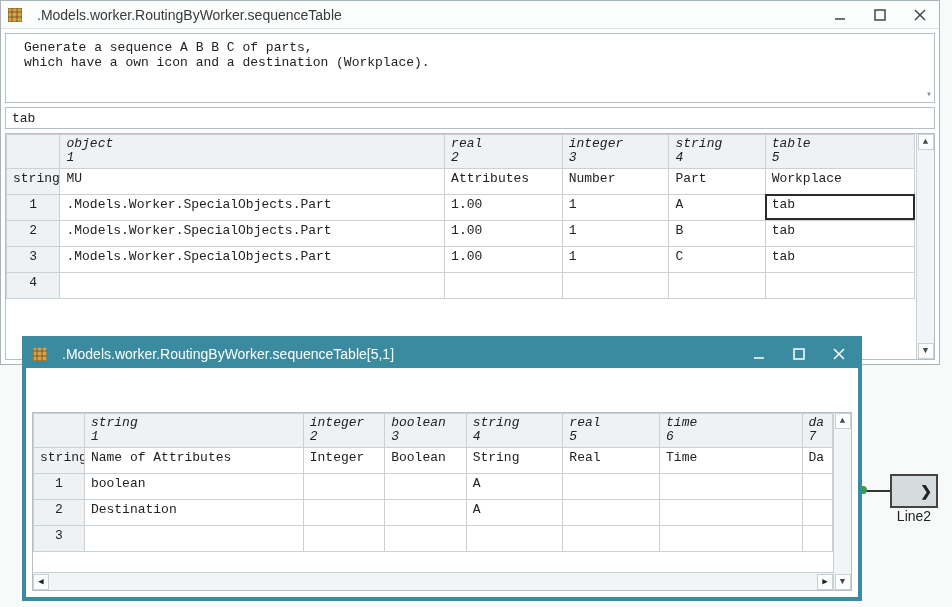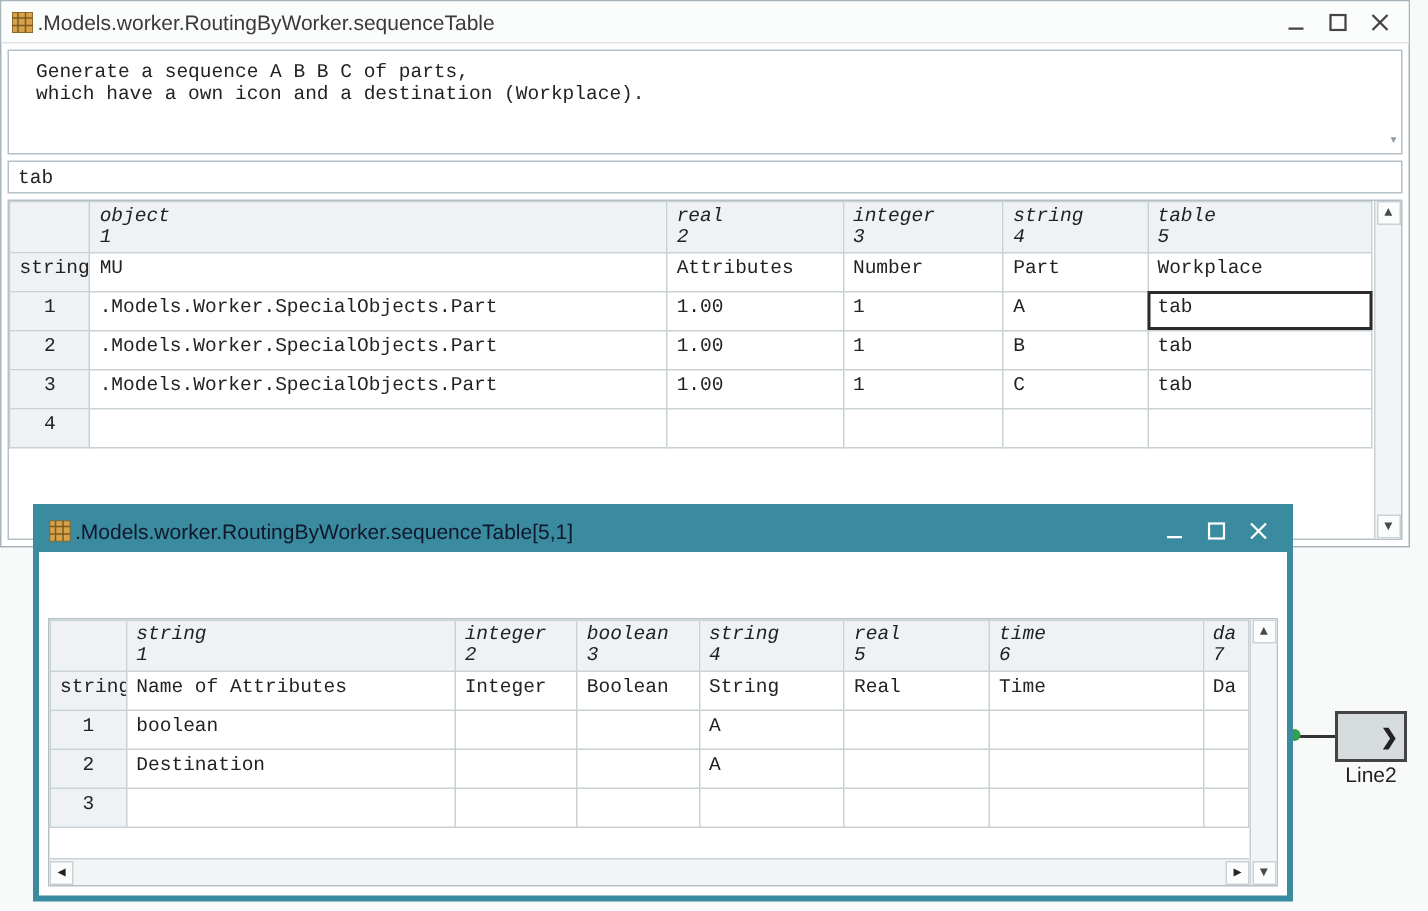--- a/index.html
+++ b/index.html
@@ -23,28 +23,28 @@
   }
   
   .win-main {
     left: 0; top: 0;
     width: 940px;
     height: 365px;
   }
   .titlebar {
     display: flex;
     align-items: center;
-    gap: 2px;
+    gap: 14px;
     padding: 2px 6px;
     height: 28px;
     font-family: "Segoe UI", Arial, sans-serif;
     font-size: 14px;
   }
   .tb-light { background: #fbfcfc; color: #3a3a3a; border-bottom: 1px solid #dfe4e6; }
-  .tb-teal  { background: #3a8aa0; color: #0f172a; }
+  .tb-teal  { background: #3a8aa0; color: #ffffff; }
   .tb-spacer { flex: 1; }
   .tb-btn {
     width: 26px; height: 20px;
     display: inline-flex; align-items: center; justify-content: center;
     font-family: "Segoe UI", Arial, sans-serif;
   }
   .tb-btn svg { display:block; }
   .app-icon {
     width: 16px; height: 16px;
     display: inline-flex; align-items:center; justify-content:center;

